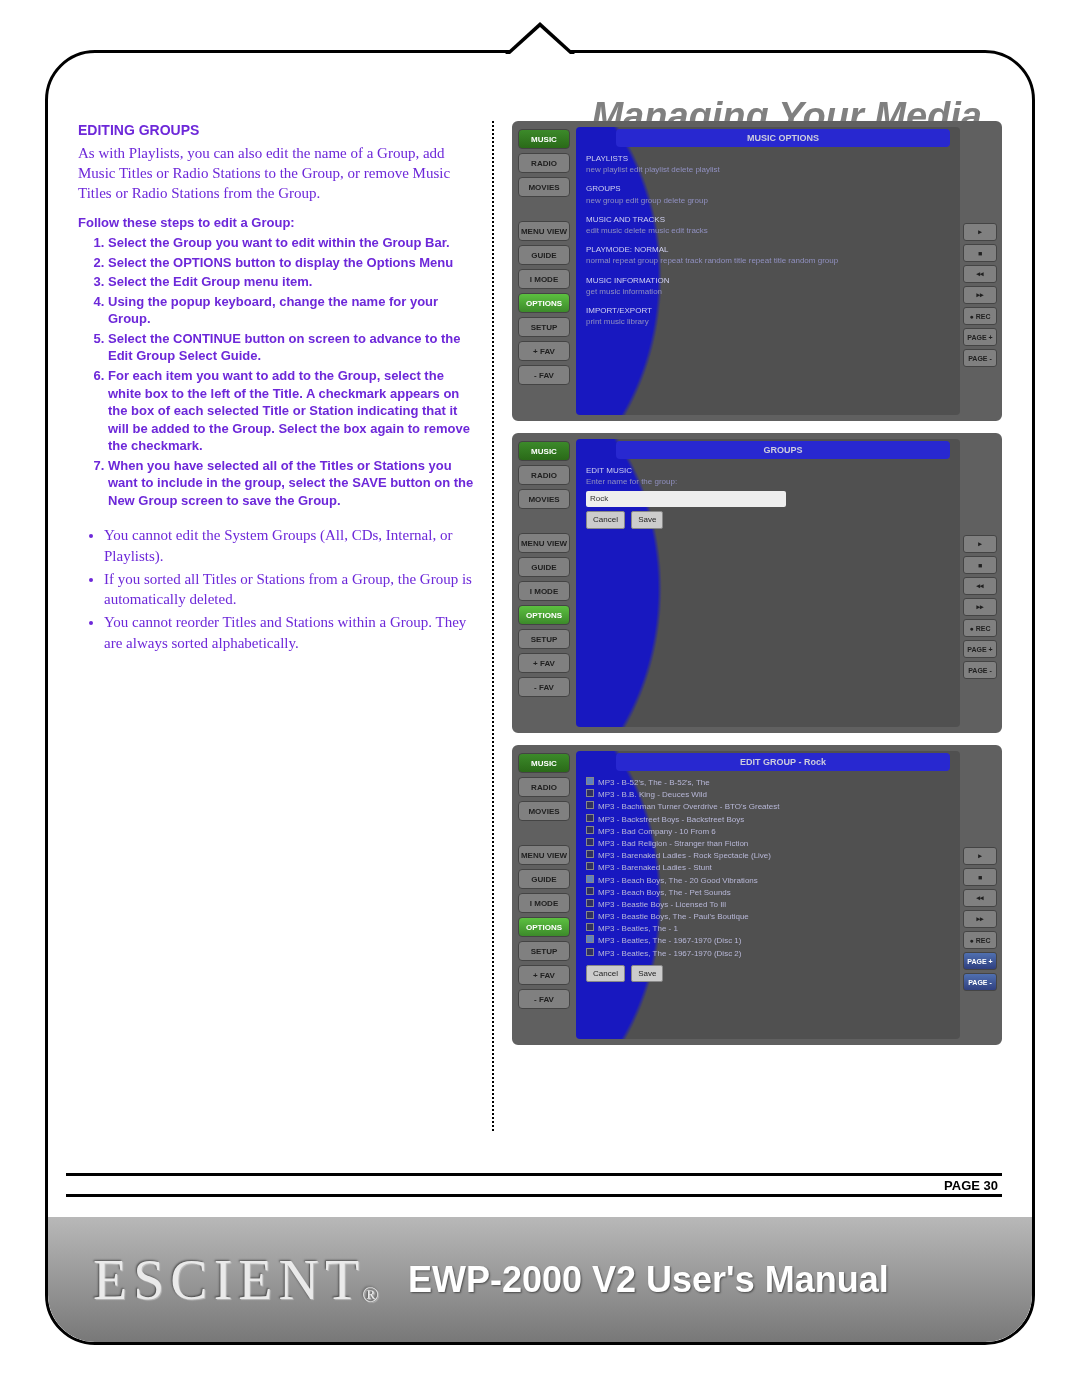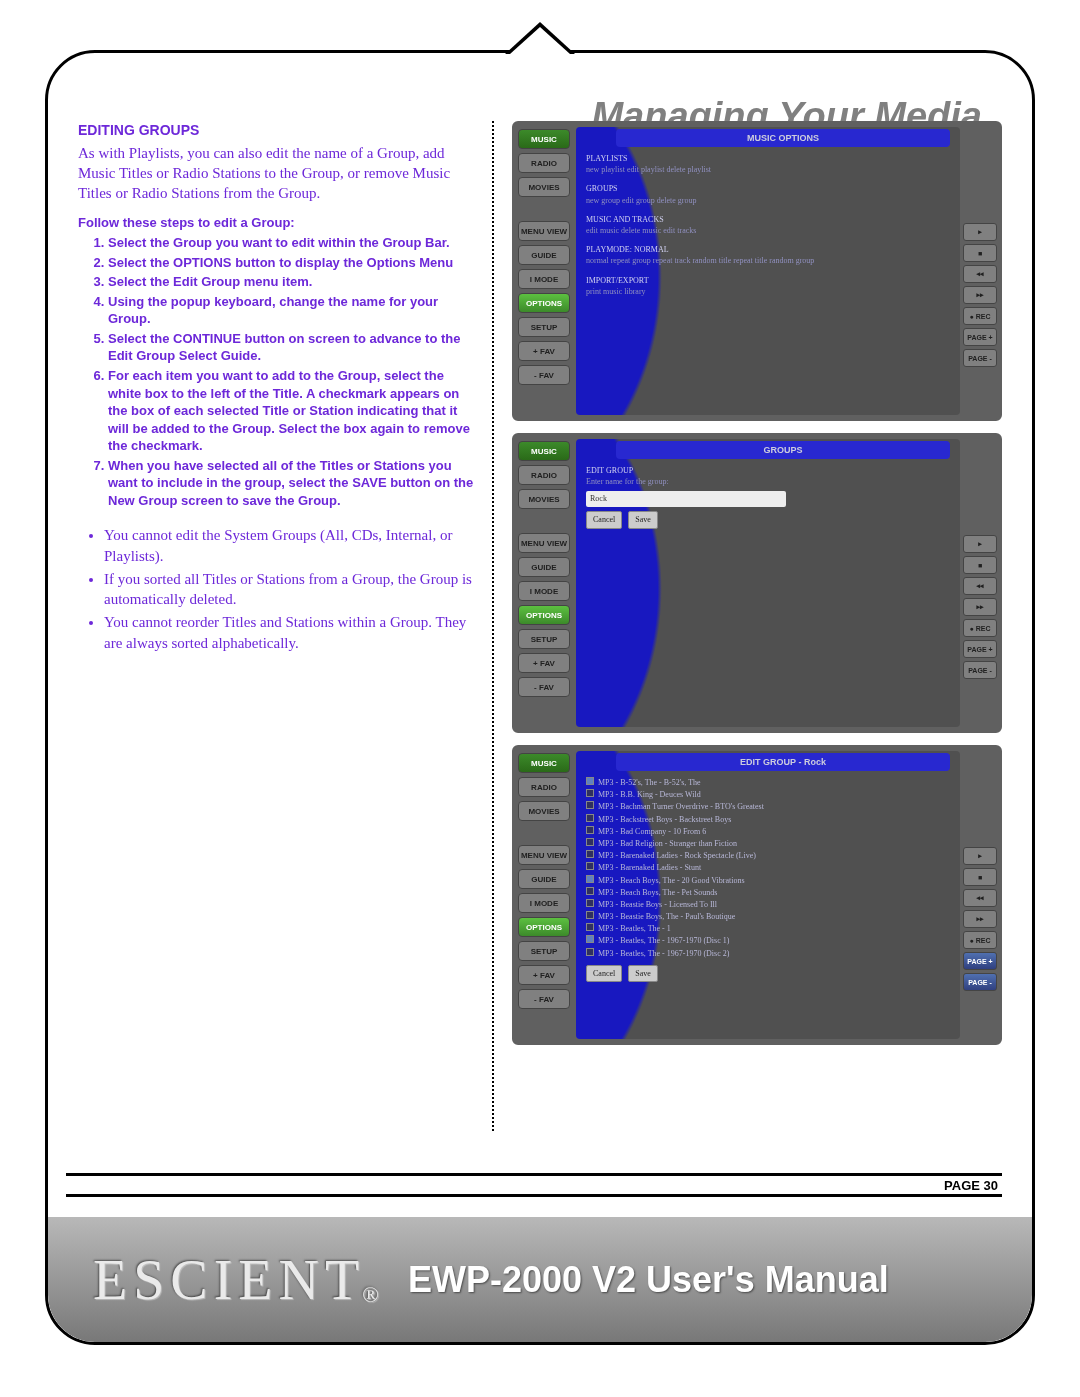--- a/index.html
+++ b/index.html
@@ -172,21 +172,20 @@
     padding: 4px 0;
     margin: 2px 10px 2px 40px;
     border-radius: 4px;
     font-weight: bold;
   }
   .ss-body {
     padding: 4px 0 4px 10px;
     color: #b8b8d8;
     font-size: 8px;
     line-height: 1.4;
-    font-family: Liberation Serif, serif;
   }
   .ss-group { margin-bottom: 8px; }
   .ss-group-h { color: #d0d0f0; font-size: 8px; }
   .ss-group-sub { color: #9090c0; font-size: 8px; }
   .ss-input {
     background: #eee;
     width: 200px;
     height: 16px;
     margin: 4px 0;
     font-size: 8px;
@@ -344,20 +343,24 @@
                 </div>
               <div class="ss-group">
                   <div class="ss-group-h">MUSIC AND TRACKS</div>
                   <div class="ss-group-sub">edit music   delete music   edit tracks</div>
                 </div>
               <div class="ss-group">
                   <div class="ss-group-h">PLAYMODE: NORMAL</div>
                   <div class="ss-group-sub">normal   repeat group   repeat track   random title   repeat title   random group</div>
                 </div>
               <div class="ss-group">
+                  <div class="ss-group-h">MUSIC INFORMATION</div>
+                  <div class="ss-group-sub">get music information</div>
+                </div>
+              <div class="ss-group">
                   <div class="ss-group-h">IMPORT/EXPORT</div>
                   <div class="ss-group-sub">print music library</div>
                 </div>
             </div>
           </div>
           <div class="ss-rightbar">
             <div class="ss-rbtn">▸</div>
             <div class="ss-rbtn">■</div>
             <div class="ss-rbtn">◂◂</div>
             <div class="ss-rbtn">▸▸</div>
@@ -377,21 +380,21 @@
             <div class="ss-btn">GUIDE</div>
             <div class="ss-btn">I MODE</div>
             <div class="ss-btn active-green">OPTIONS</div>
             <div class="ss-btn">SETUP</div>
             <div class="ss-btn">+ FAV</div>
             <div class="ss-btn">- FAV</div>
           </div>
           <div class="ss-main">
             <div class="ss-title">GROUPS</div>
             <div class="ss-body">
-              <div class="ss-group-h">EDIT GROUP</div>
+              <div class="ss-group-h">EDIT MUSIC</div>
               <div class="ss-group-sub">Enter name for the group:</div>
               <div class="ss-input">Rock</div>
               <div>
                 <span class="ss-mini-btn">Cancel</span>
                 <span class="ss-mini-btn">Save</span>
               </div>
             </div>
           </div>
           <div class="ss-rightbar">
             <div class="ss-rbtn">▸</div>

